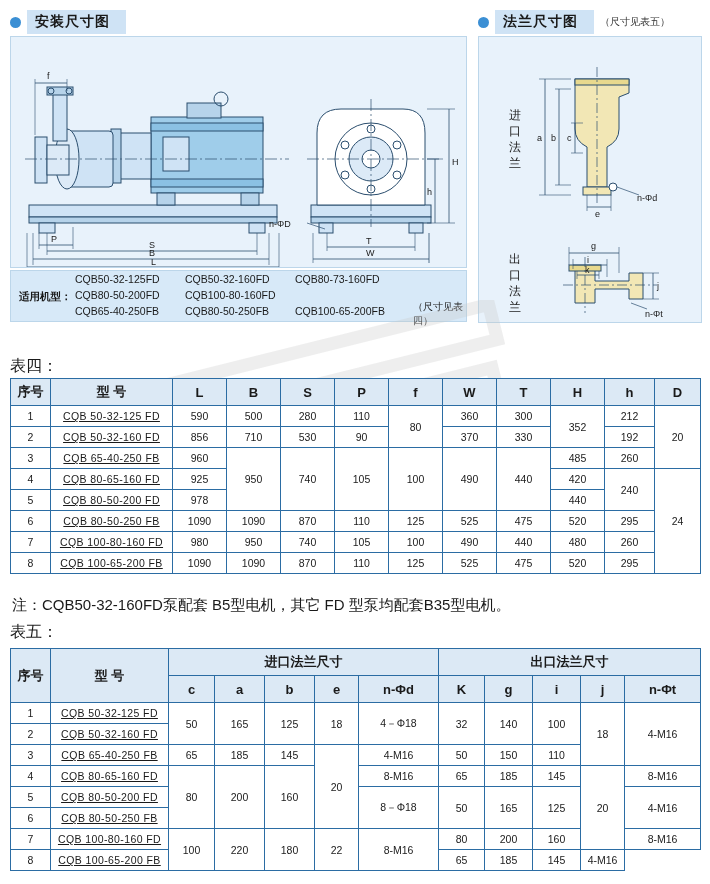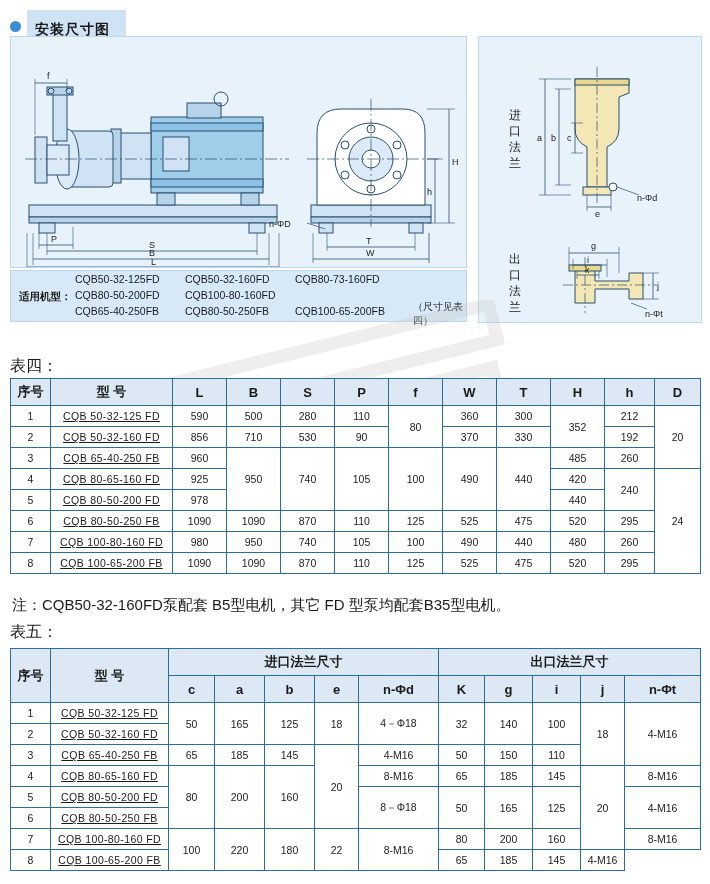--- a/index.html
+++ b/index.html
@@ -15,21 +15,21 @@
   .page{position:relative;width:710px;height:884px;}
 
   
   .sec-head{display:flex;align-items:center;gap:6px;}
   .bullet{
     width:11px;height:11px;border-radius:50%;
     background:#3b8fd4;display:inline-block;flex:0 0 auto;
   }
   .sec-title{
     background:#cfe3f5;
-    padding:11px 16px 3px 8px;
+    padding:3px 16px 3px 8px;
     font-size:14px;font-weight:bold;color:#1a1a1a;
     letter-spacing:1px;
   }
   .sec-note{font-size:10px;color:#333;}
 
   
   .panel{
     background:#e8f2fb;
     border:1px solid #bcd6ea;
     position:absolute;
@@ -79,20 +79,25 @@
 </head>
 <body>
 
 <div class="page">
 
   <div class="sec-head" style="position:absolute;left:10px;top:10px;">
     <span class="bullet"></span>
     <span class="sec-title">安装尺寸图</span>
   </div>
 
+  <div class="sec-head" style="position:absolute;left:478px;top:10px;">
+    <span class="bullet"></span>
+    <span class="sec-title">法兰尺寸图</span>
+    <span class="sec-note">（尺寸见表五）</span>
+  </div>
 
   <div class="panel" id="panel-install">
     <svg width="455" height="230" viewBox="0 0 455 230">
       <g stroke="#2b4e6e" fill="none" stroke-width="1">
 
         <rect x="18" y="168" width="248" height="12" fill="#cfe3f5"></rect>
         <rect x="18" y="180" width="248" height="6" fill="#b6d3ea"></rect>
 
         <rect x="28" y="186" width="16" height="10" fill="#cfe3f5"></rect>
         <rect x="238" y="186" width="16" height="10" fill="#cfe3f5"></rect>

